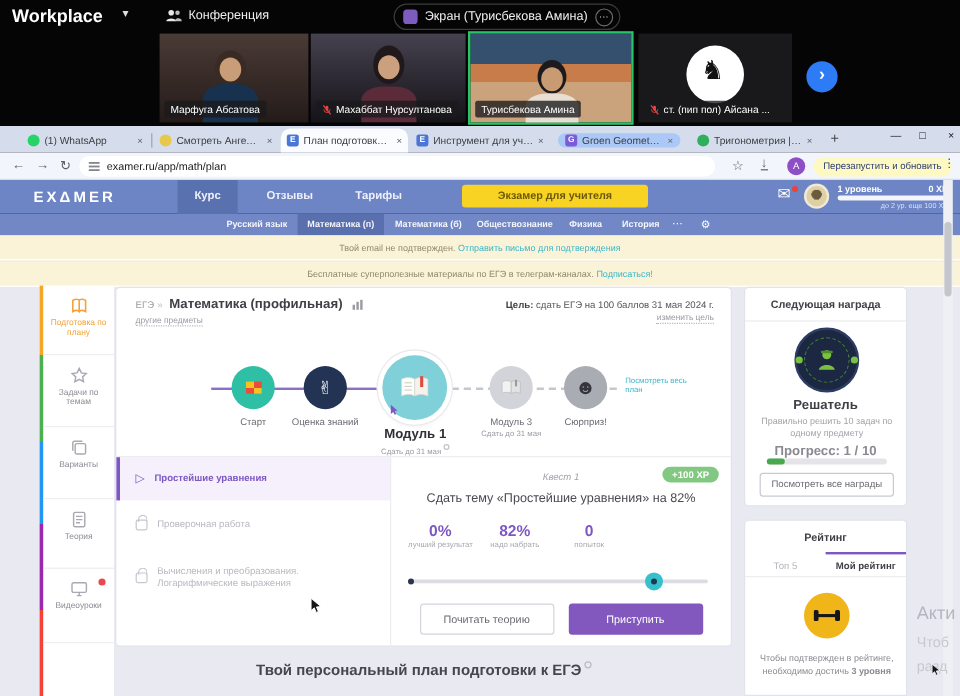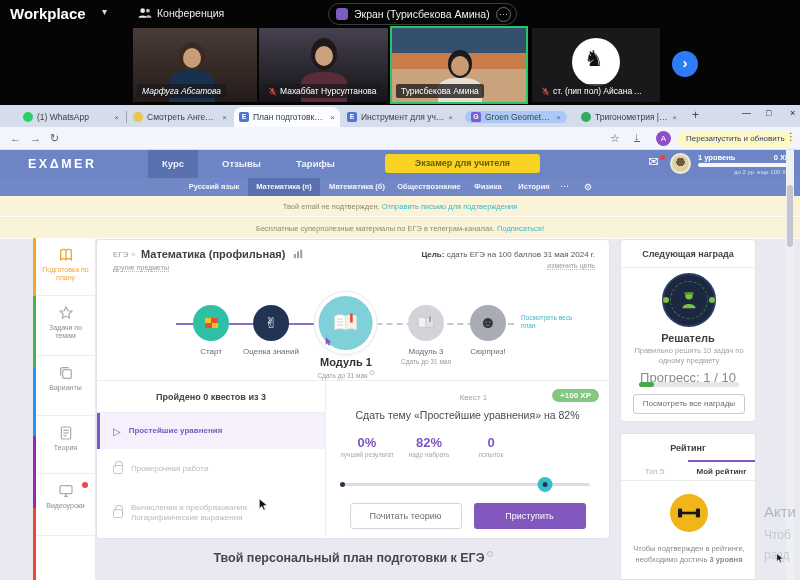--- a/index.html
+++ b/index.html
@@ -136,21 +136,21 @@
   .quest-wrap { position:absolute; left:0; top:140px; width:100%; height:160px; border-top:1px solid #ececf1; display:flex; }
   .qlist { width:229px; border-right:1px solid #ececf1; }
   .qhead { font-size:9px; font-weight:bold; color:#3f3f46; text-align:center; padding:11px 0 10px; border-bottom:1px solid #ececf1; }
   .qitem { display:flex; align-items:center; gap:8px; padding:8px 10px 8px 16px; color:#b9b9c2; font-size:8px; line-height:1.3; }
   .qitem.active { background:#f5f0fb; border-left:3px solid #7e57c2; padding-left:13px; color:#7e57c2; font-weight:bold; }
   .qplay { color:#7e57c2; font-size:10px; }
   .lock { width:10px; height:9px; border:1px solid #c6c6cf; border-radius:2px; position:relative; flex:0 0 auto; }
   .lock:before { content:""; position:absolute; left:1px; top:-5px; width:6px; height:5px;
     border:1px solid #c6c6cf; border-bottom:none; border-radius:4px 4px 0 0; }
   .qdetail { position:relative; flex:1; }
-  .qno { position:absolute; left:6px; top:12px; width:100%; text-align:center; font-size:8px; color:#a2a2aa; }
+  .qno { position:absolute; left:0; top:12px; width:100%; text-align:center; font-size:8px; color:#a2a2aa;font-style:italic; }
   .qxp { position:absolute; right:10px; top:8px; background:#82c882; color:#fff; font-size:8px; font-weight:bold;
     border-radius:10px; padding:2px 8px; }
   .qtitle { position:absolute; left:5%; top:28px; width:90%; text-align:center; font-size:10.5px; color:#4a4a52; }
   .qstats { position:absolute; left:10px; top:54px; display:flex; }
   .qstat { width:62px; text-align:center; }
   .qstat .v { font-size:13px; font-weight:bold; color:#7e57c2; }
   .qstat .l { font-size:6.5px; color:#a7a7af; margin-top:1px; }
   .slider { position:absolute; left:14px; top:96px; width:250px; height:14px; }
   .strack { position:absolute; left:0; top:6px; width:100%; height:3px; background:#dcdce2; border-radius:2px; }
   .sdot { position:absolute; left:0; top:5px; width:5px; height:5px; background:#2b3550; border-radius:50%; }
@@ -172,21 +172,21 @@
   .reward-card { left:620px; top:239px; width:136px; height:183px; }
   .rc-title { font-size:9px; font-weight:bold; color:#3f3f46; text-align:center; padding:9px 0 8px; border-bottom:1px solid #ececf1; }
   .badge-solver { position:absolute; left:41px; top:33px; width:54px; height:54px; border-radius:50%;
     background:#1c2742; border:2px solid #2c3c63; }
   .badge-ring { position:absolute; left:6px; top:6px; width:38px; height:38px; border:1px dashed #3f7a3a; border-radius:50%; }
   .badge-dotL,.badge-dotR { position:absolute; top:22px; width:6px; height:6px; background:#7ac142; border-radius:50%; }
   .badge-dotL { left:-1px; } .badge-dotR { right:-1px; }
   .solver-svg { position:absolute; left:15px; top:13px; }
   .rw-name { position:absolute; left:0; top:92px; width:100%; text-align:center; font-size:11px; font-weight:bold; color:#3f3f46; }
   .rw-desc { position:absolute; left:10px; top:106px; width:116px; text-align:center; font-size:7.5px; color:#a2a2aa; line-height:1.3; }
-  .rw-prog { position:absolute; left:0; top:130px; width:100%; text-align:center; font-size:13px; color:#8a8a92; }
+  .rw-prog { position:absolute; left:0; top:130px; width:100%; text-align:center; font-size:11px; color:#8a8a92;font-weight:bold; }
   .rw-bar { position:absolute; left:18px; top:142px; width:100px; height:5px; background:#e4e4e9; border-radius:3px; }
   .rw-fill { height:5px; background:#46a94c; border-radius:3px; }
   .rw-btn { position:absolute; left:12px; top:154px; width:112px; height:20px; border:1px solid #c9c9d2; border-radius:3px;
     font-size:8px; color:#6b6b73; text-align:center; line-height:18px; background:#fff; }
 
   .rating-card { left:620px; top:433px; width:136px; height:147px; border-radius:4px 4px 0 0; }
   .rt-tabs { position:absolute; left:0; top:26px; width:100%; height:21px; display:flex; border-bottom:1px solid #ececf1; }
   .rt-tab { flex:1; text-align:center; font-size:8px; line-height:20px; color:#b5b5bd; border-top:2px solid transparent; }
   .rt-tab.active { color:#3f3f46; font-weight:bold; border-top:2px solid #7e57c2; }
   .rt-circle { position:absolute; left:49px; top:60px; width:38px; height:38px; border-radius:50%; background:#f0b519;
@@ -217,21 +217,21 @@
         <path d="M14 16c2-3 9-3 9 2h-9z" fill="#bdbdbd"></path>
     </svg>
     <div class="conf-label">Конференция</div>
 
     <div class="share-pill">
       <span class="share-ic"></span>
       <span class="share-label">Экран (Турисбекова Амина)</span>
       <span class="share-more">⋯</span>
     </div>
 
-    <div class="tile" style="left:133px;width:124px;background:linear-gradient(#4a3b36,#241b19);font-style:italic;">
+    <div class="tile" style="left:133px;width:124px;background:linear-gradient(#4a3b36,#241b19);">
       <div class="head" style="left:46px;top:14px;width:26px;height:30px;background:#3a2a24;"></div>
       <div class="head" style="left:50px;top:20px;width:18px;height:20px;background:#c99d77;"></div>
       <div class="body" style="left:36px;top:42px;width:46px;height:32px;background:#17314f;"></div>
       <div class="nametag">
         <span>Марфуга Абсатова</span>
       </div>
     </div>
 
     <div class="tile" style="left:259px;width:129px;background:linear-gradient(#46414f,#151318);">
       <div class="head" style="left:52px;top:10px;width:26px;height:32px;background:#20181b;"></div>
@@ -311,20 +311,24 @@
   </div>
   <span class="newtab">+</span>
   <span class="winctl" style="left:742px;">—</span>
   <span class="winctl" style="left:766px;">□</span>
   <span class="winctl" style="left:790px;">×</span>
 
   <div class="toolbar"></div>
   <span class="navic" style="left:10px;">←</span>
   <span class="navic" style="left:30px;">→</span>
   <span class="navic" style="left:50px;">↻</span>
+  <div class="urlbox">
+    <span class="tune"></span>
+    <span class="url">examer.ru/app/math/plan</span>
+  </div>
   <span class="navic" style="left:610px;">☆</span>
   <span class="navic" style="left:634px;border-bottom:1.5px solid #5f6368;height:10px;line-height:9px;">↓</span>
   <div class="av-chrome">A</div>
   <div class="restart">Перезапустить и обновить</div>
   <span class="kebab">⋮</span>
 
   <div class="pagebg"></div>
 
   <div class="ex-header"></div>
   <div class="ex-logo">EXΔMER</div>
@@ -465,21 +469,20 @@
       </div>
 
       <svg class="mini-cursor" viewBox="0 0 10 12">
         <path d="M1 0l8 7-3.4.5 1.8 3.4-1.8 1-1.8-3.4L1 11z" fill="#7e57c2"></path>
       </svg>
       <div class="view-plan">Посмотреть весь план</div>
     </div>
 
     <div class="quest-wrap">
       <div class="qlist">
-        <div class="qhead">Пройдено 0 квестов из 3</div>
         <div class="qitem active" style="height:36px;">
           <span class="qplay">▷</span>
           <span>Простейшие уравнения</span>
         </div>
         <div class="qitem" style="height:40px;">
           <span class="lock"></span>
           <span>Проверочная работа</span>
         </div>
         <div class="qitem" style="height:48px;">
           <span class="lock"></span>

